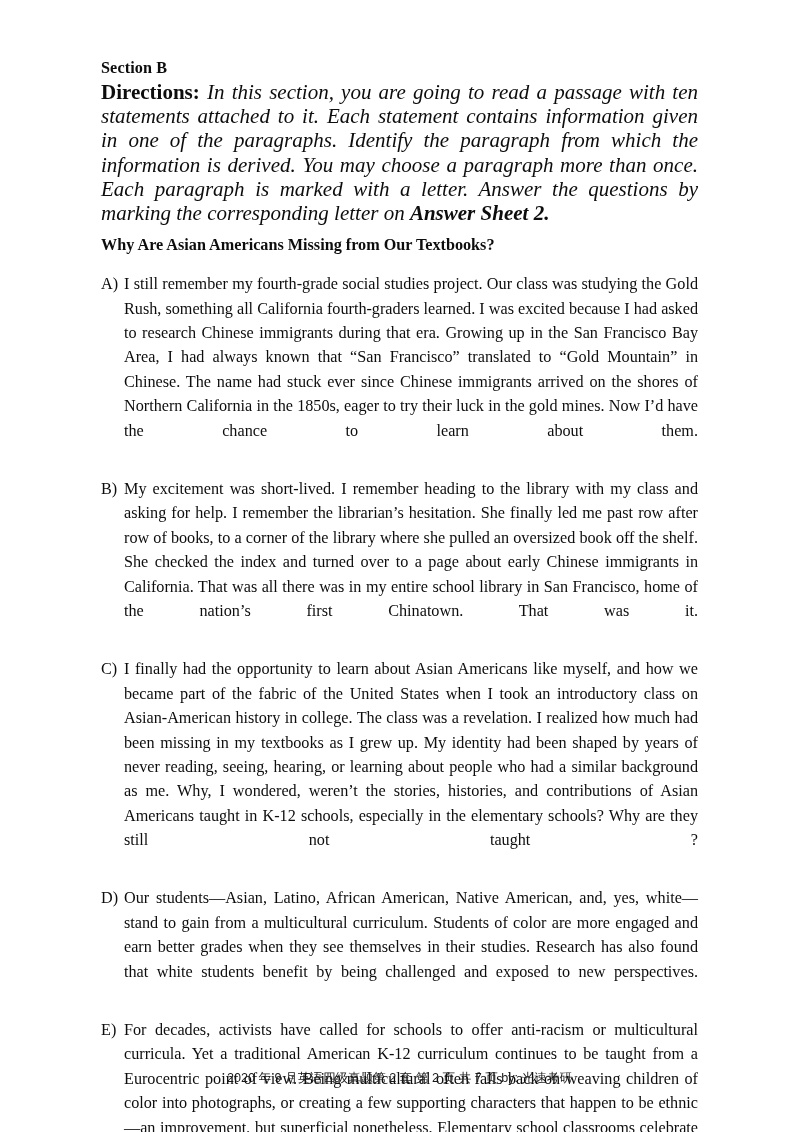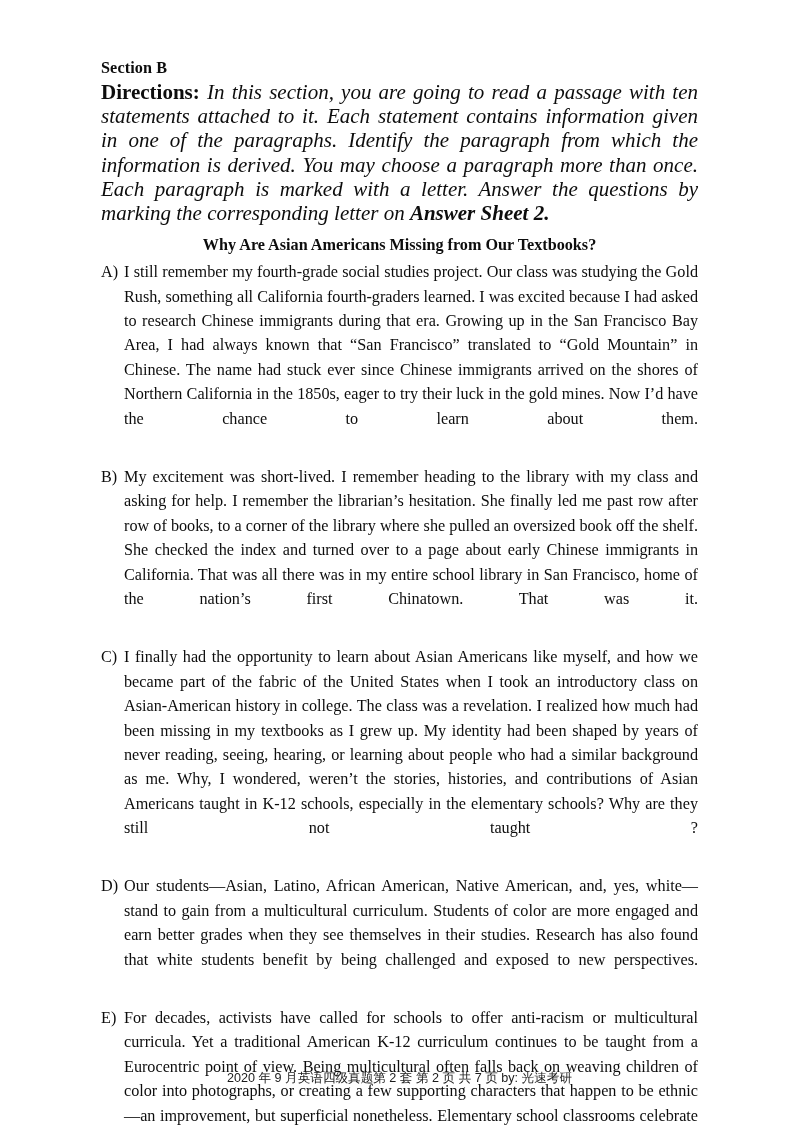--- a/index.html
+++ b/index.html
@@ -48,26 +48,25 @@
   .directions .body {
     font-style: italic;
   }
   .directions .sheet {
     font-style: italic;
     font-weight: bold;
   }
 
   
   .passage-title {
-    text-align: center;
     font-weight: bold;
     font-size: 16.2px;
     line-height: 24px;
     margin-top: 8px;
-    margin-bottom: 3px;
+    margin-bottom: 15px;
   }
 
   
   .para {
     display: flex;
     align-items: flex-start;
     margin-bottom: 9.5px;
     font-size: 16.2px;
     line-height: 24.4px;
   }

